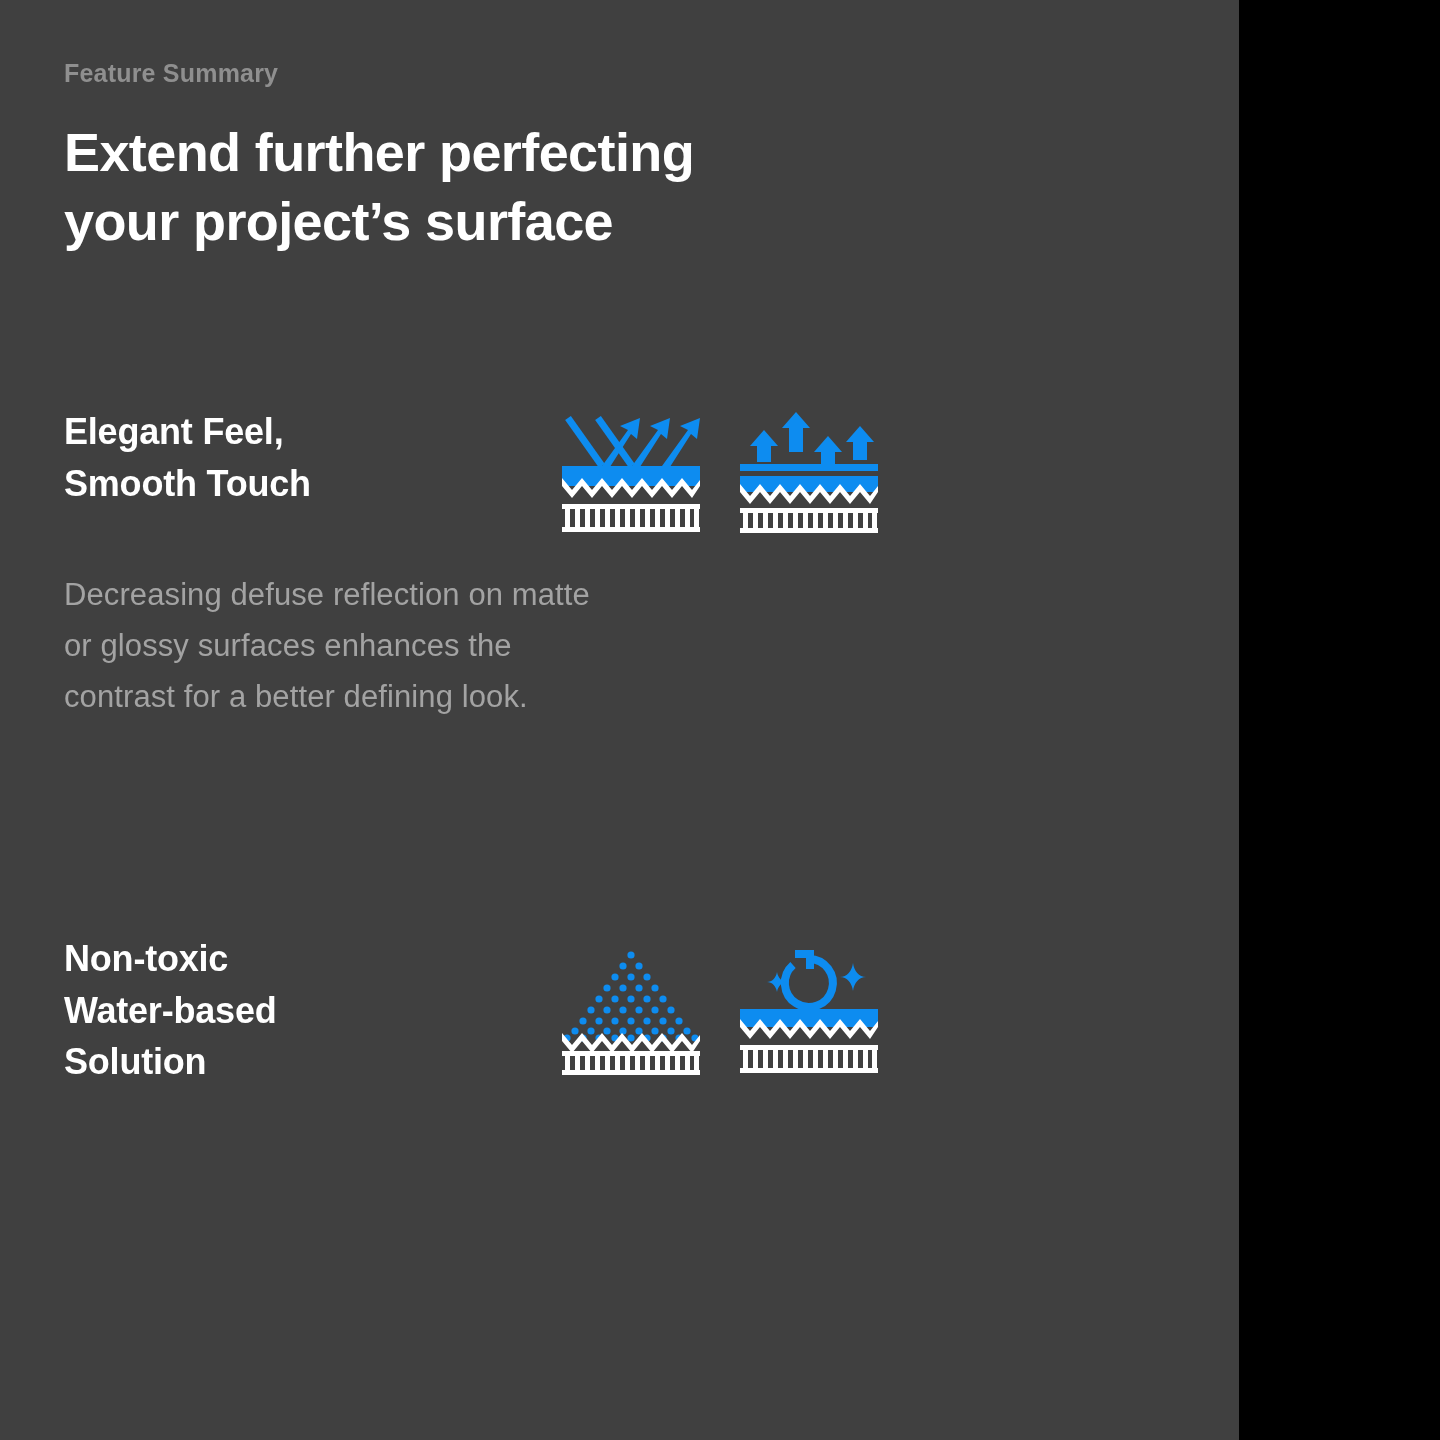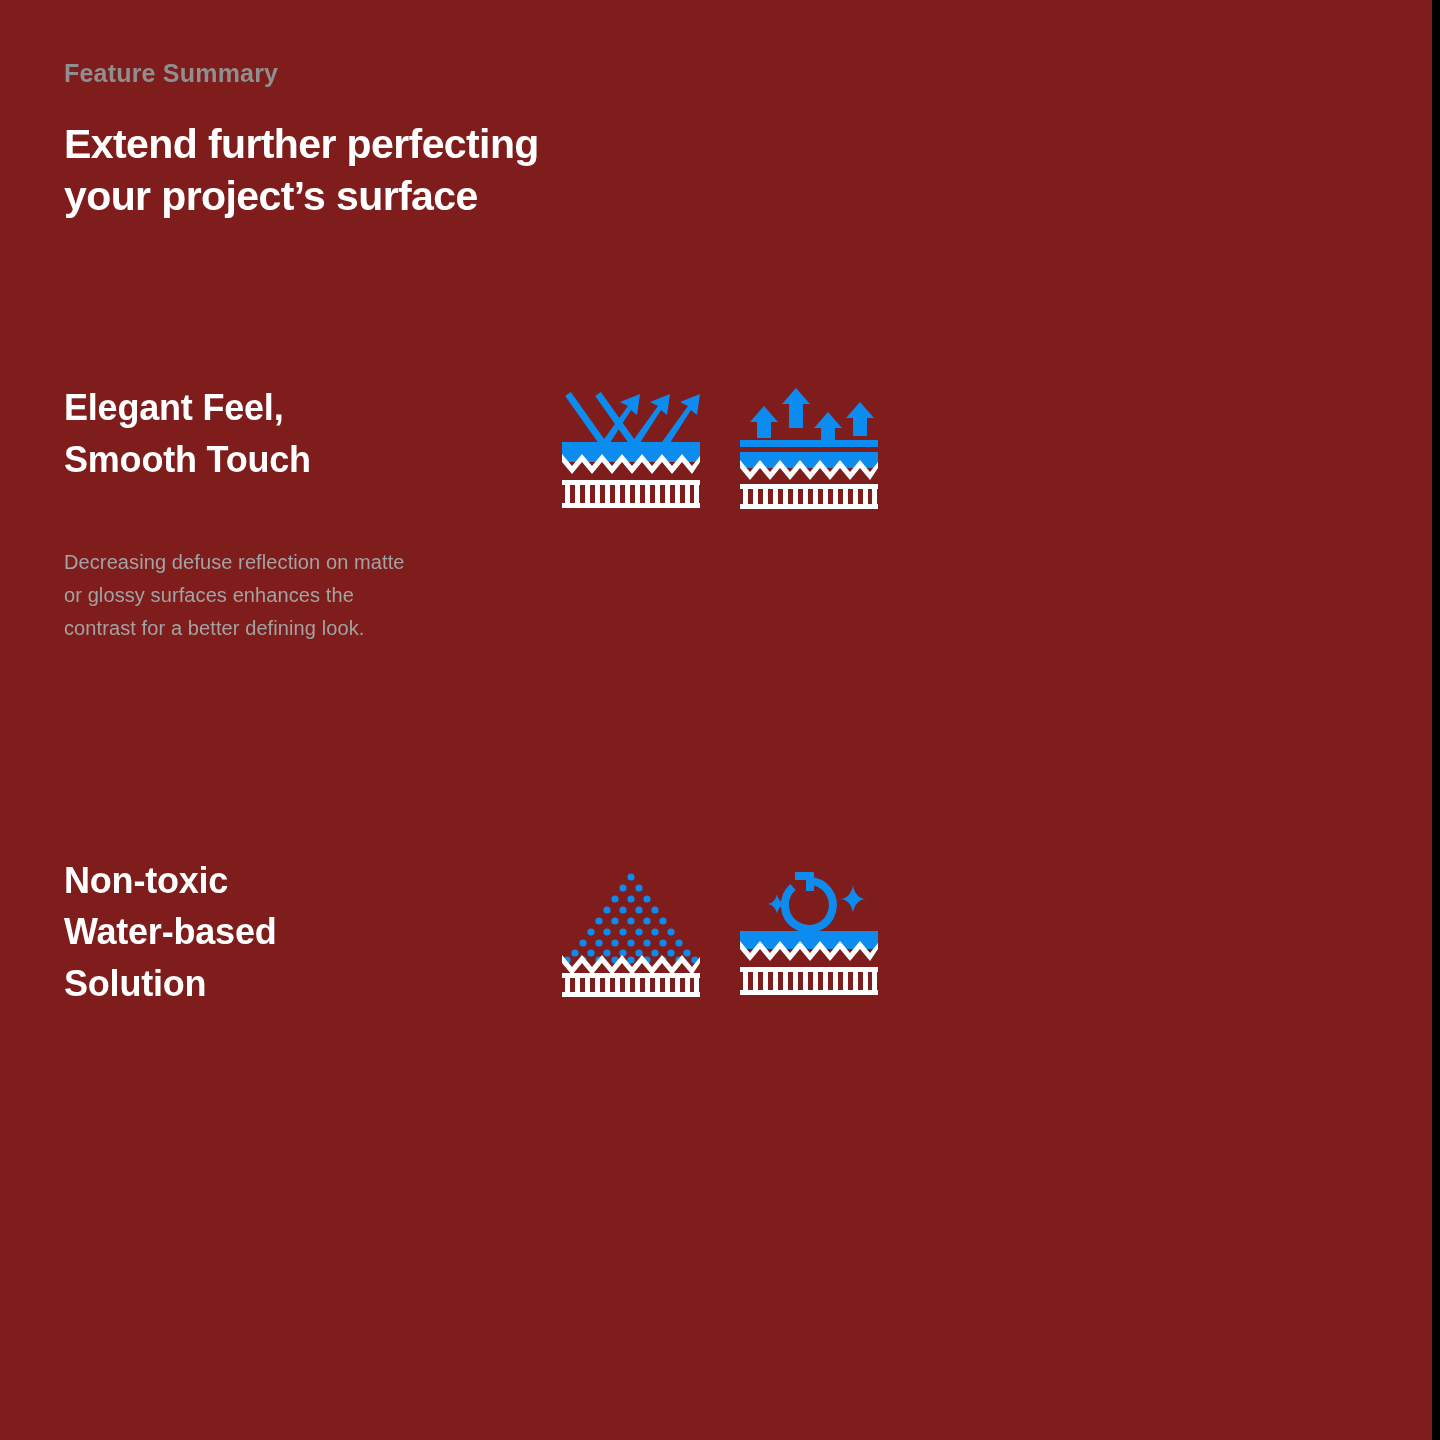--- a/index.html
+++ b/index.html
@@ -10,55 +10,55 @@
   body {
     width: 1440px;
     height: 1440px;
     overflow: hidden;
     font-family: "Liberation Sans", sans-serif;
     -webkit-font-smoothing: antialiased;
   }
 
   .page {
     position: relative;
-    width: 1432px;
+    width: 1239px;
     height: 1440px;
-    background: #7f1d1d;
+    background: #404040;
   }
 
   
   .header {
     position: absolute;
     left: 64px;
     top: 58px;
     width: 900px;
   }
   .eyebrow {
     font-size: 25px;
     font-weight: bold;
     letter-spacing: 0.2px;
     color: #8f8f8f;
     line-height: 1.2;
     margin: 0 0 30px 0;
   }
   .headline {
-    font-size: 41px;
+    font-size: 54px;
     font-weight: bold;
     color: #ffffff;
     line-height: 1.28;
     letter-spacing: -0.6px;
     margin: 0;
     white-space: pre-line;
   }
 
   
   .grid {
     position: absolute;
     left: 64px;
-    top: 376px;
+    top: 400px;
     width: 1312px;
     display: grid;
     grid-template-columns: 672px 640px;
     grid-template-rows: auto auto;
     row-gap: 196px;
   }
 
   .card {
     position: relative;
     width: 640px;
@@ -84,21 +84,21 @@
 
   .icon-slot {
     flex: 0 0 auto;
     width: 146px;
     height: 130px;
     margin-top: 4px;
   }
   .icon-slot svg { display: block; width: 146px; height: 130px; }
 
   .card-body {
-    font-size: 20px;
+    font-size: 31px;
     color: #a3a3a3;
     line-height: 1.64;
     letter-spacing: 0.1px;
     margin: 0;
     padding-top: 30px;
     white-space: pre-line;
     max-width: 650px;
   }
 
   .row2 .card-title { padding-top: 4px; }

